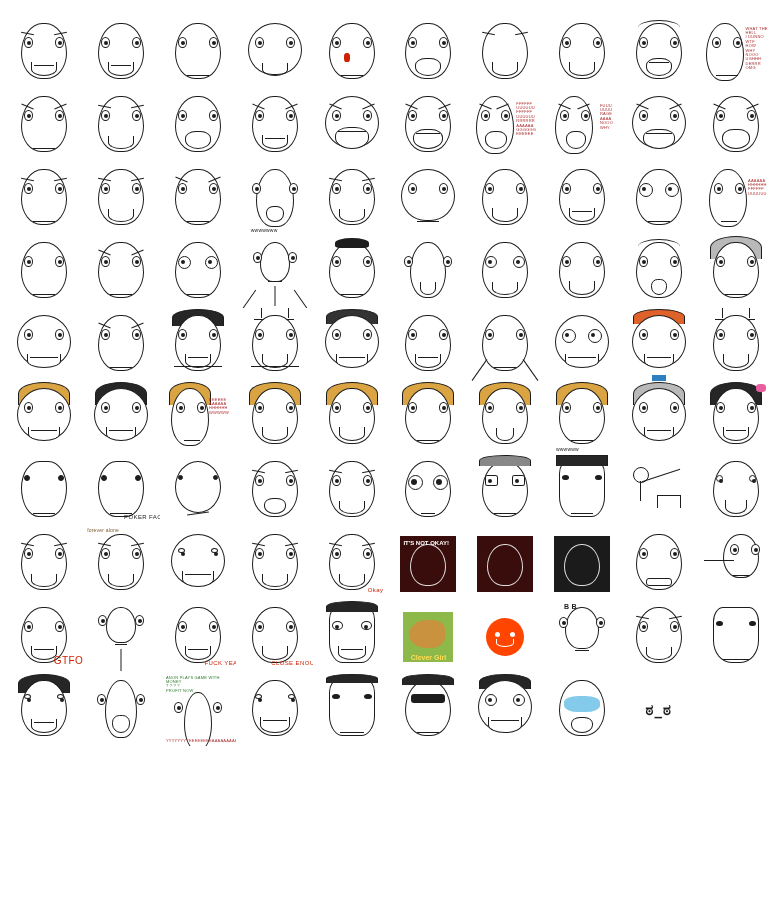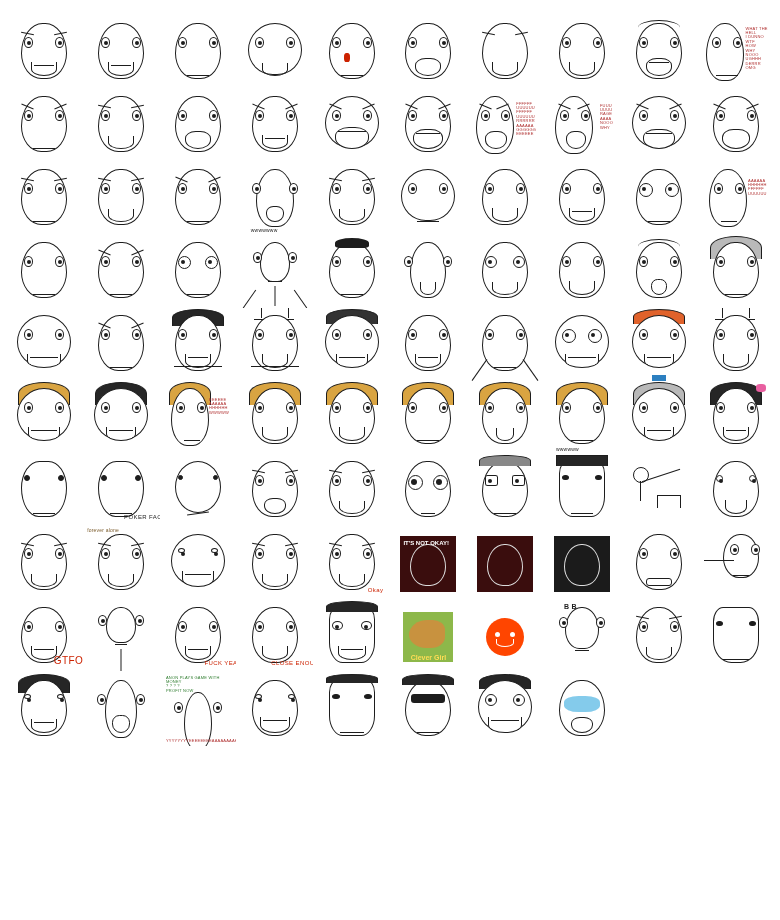--- a/index.html
+++ b/index.html
@@ -1628,15 +1628,18 @@
           </div>
         </div>
     </div>
     <div class="cell">
       <div class="face">
           <div class="head"></div>
           <div class="blue-tears"></div>
           <div class="mouth open" style="width:22px;height:16px;"></div>
         </div>
     </div>
+    <div class="cell">
+      <span class="emoticon">ಠ_ಠ</span>
+    </div>
 
   </div>
 </div>
 
 </body></html>

